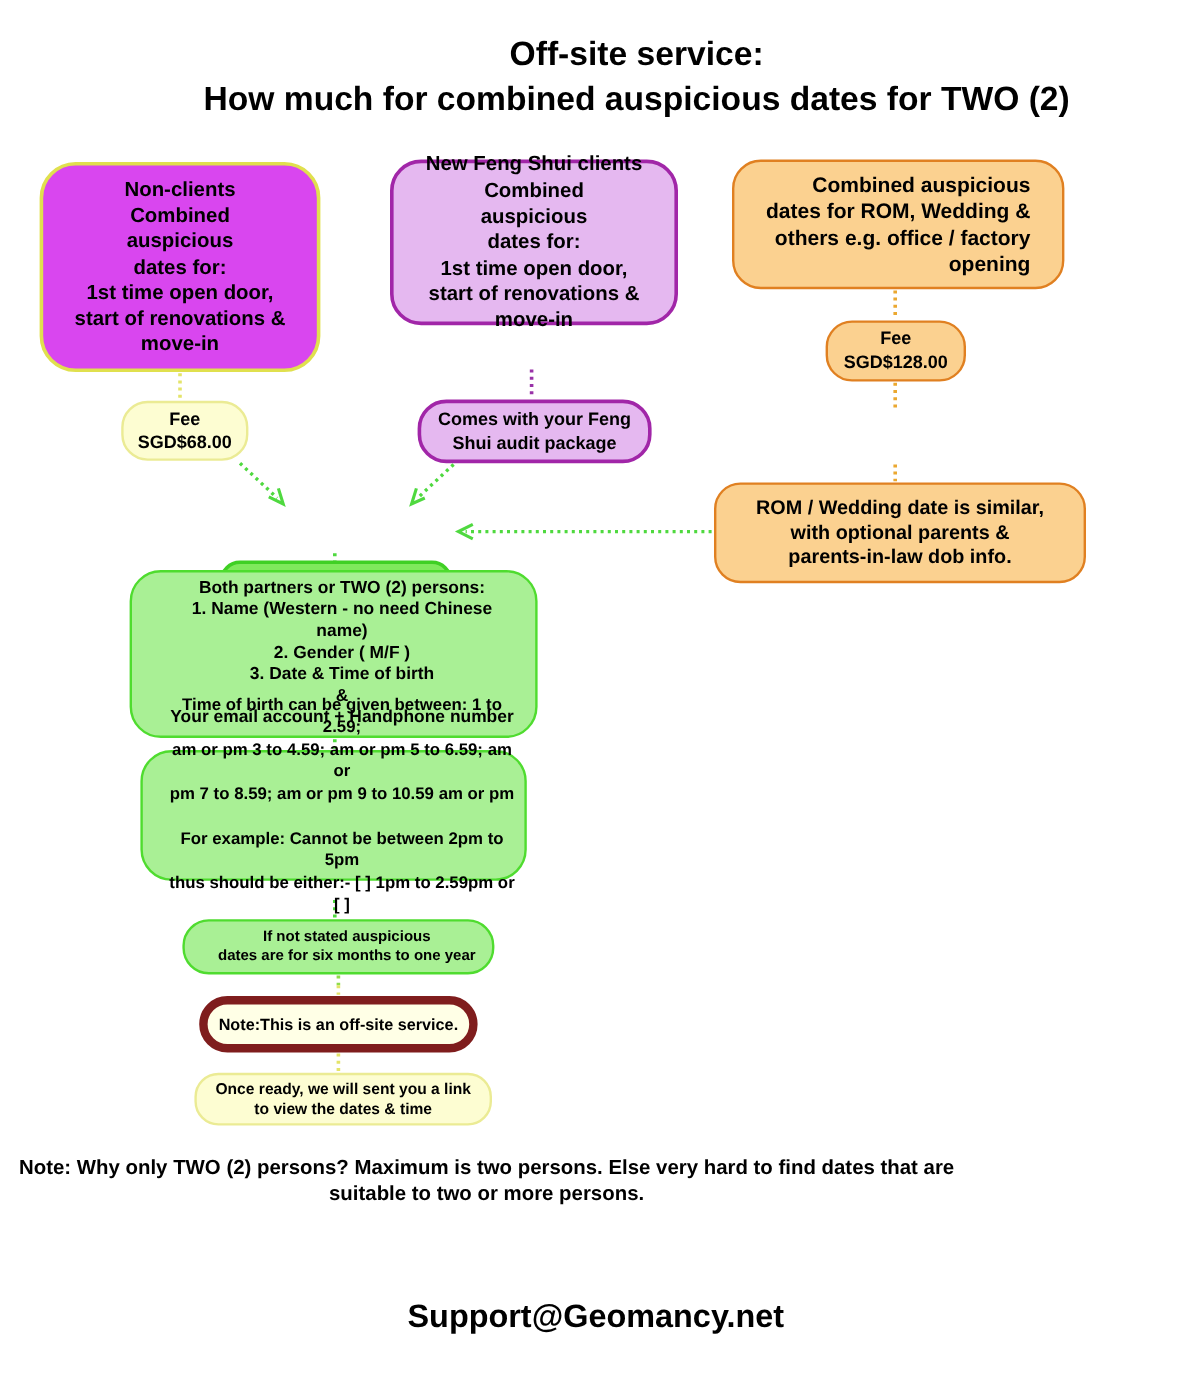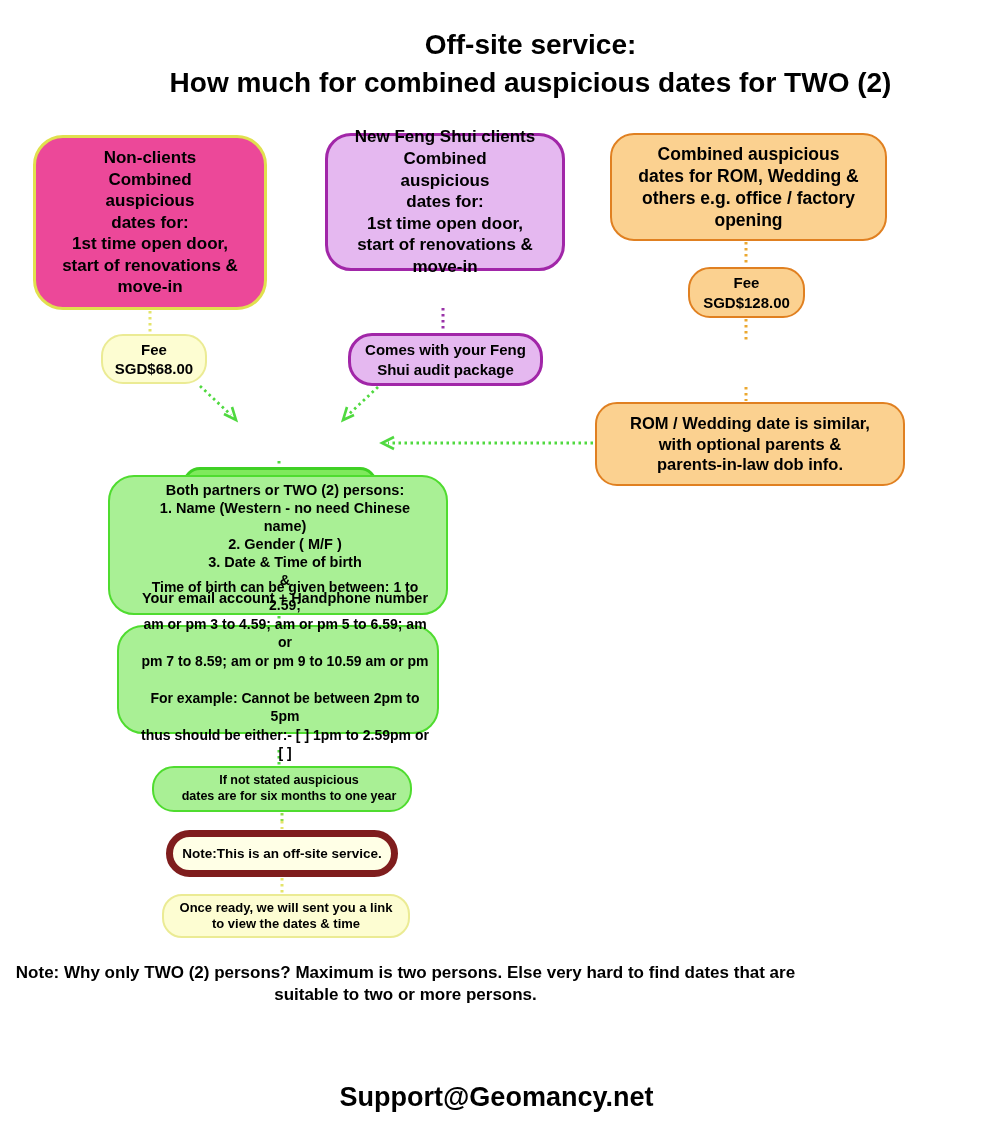--- a/index.html
+++ b/index.html
@@ -36,31 +36,31 @@
     font-weight: bold;
     z-index: 2;
     padding: 2px 6px;
     line-height: 1.27;
   }
   
   .title      { left: 0; top: 26px;  width: 993px; font-size: 28px; line-height: 1.35; padding-left: 34px; }
   .footnote   { left: 0; top: 962px; width: 811px; font-size: 17px; line-height: 1.28; }
   .contact    { left: 0; top: 1046px; width: 993px; font-size: 27px; line-height: 1.26; }
   
-  .yellow  { background: #ec4899; border: 3px solid #e0e04e; }
+  .yellow  { background: #d946ef; border: 3px solid #e0e04e; }
   .paleyel { background: #fdfdd2; border: 2.5px solid #ebeb94; }
   .purple  { background: #e5b8f0; border: 3px solid #a126a8; }
   .orange  { background: #fbd190; border: 2.5px solid #e08021; }
   .greenhi { background: #7fe95c; border: 3px solid #3fd024; }
   .greenlo { background: #a9f095; border: 2.5px solid #4fdc2f; padding-left: 20px; }
   .notebox { background: #ffffe6; border: 7px solid #7f1d1d; }
   
   .b-nonclients  { left: 33px;  top: 135px; width: 234px; height: 175px; border-radius: 30px; font-size: 17px; }
   .b-newclients  { left: 325px; top: 133px; width: 240px; height: 138px; border-radius: 26px; font-size: 17px; }
-  .b-romcombined { left: 610px; top: 133px; width: 277px; height: 108px; border-radius: 24px; font-size: 17.5px; }
+  .b-romcombined { left: 610px; top: 133px; width: 277px; height: 108px; border-radius: 24px; font-size: 17.5px; text-align: right; }
   .b-fee68       { left: 101px; top: 334px; width: 106px; height: 50px;  border-radius: 22px; font-size: 15px; }
   .b-comeswith   { left: 348px; top: 333px; width: 195px; height: 53px;  border-radius: 24px; font-size: 15px; }
   .b-fee128      { left: 688px; top: 267px; width: 117px; height: 51px;  border-radius: 22px; font-size: 15px; }
   .b-daterange   { left: 683px; top: 341px; width: 127px; height: 45px;  border-radius: 20px; font-size: 13.5px; }
   .b-whatreq     { left: 183px; top: 423px; width: 194px; height: 37px;  border-radius: 17px; font-size: 18px; margin-top: 44px; }
   .b-romsimilar  { left: 595px; top: 402px; width: 310px; height: 84px;  border-radius: 22px; font-size: 16.5px; }
   .b-require     { left: 108px; top: 475px; width: 340px; height: 140px; border-radius: 26px; font-size: 14.5px; line-height: 1.24; }
   .b-timebirth   { left: 117px; top: 625px; width: 322px; height: 109px; border-radius: 26px; font-size: 14px;   line-height: 1.32; }
   .b-ifnot       { left: 152px; top: 766px; width: 260px; height: 46px;  border-radius: 22px; font-size: 12.5px; }
   .b-noteoffsite { left: 166px; top: 830px; width: 232px; height: 47px;  border-radius: 24px; font-size: 13.5px; }

